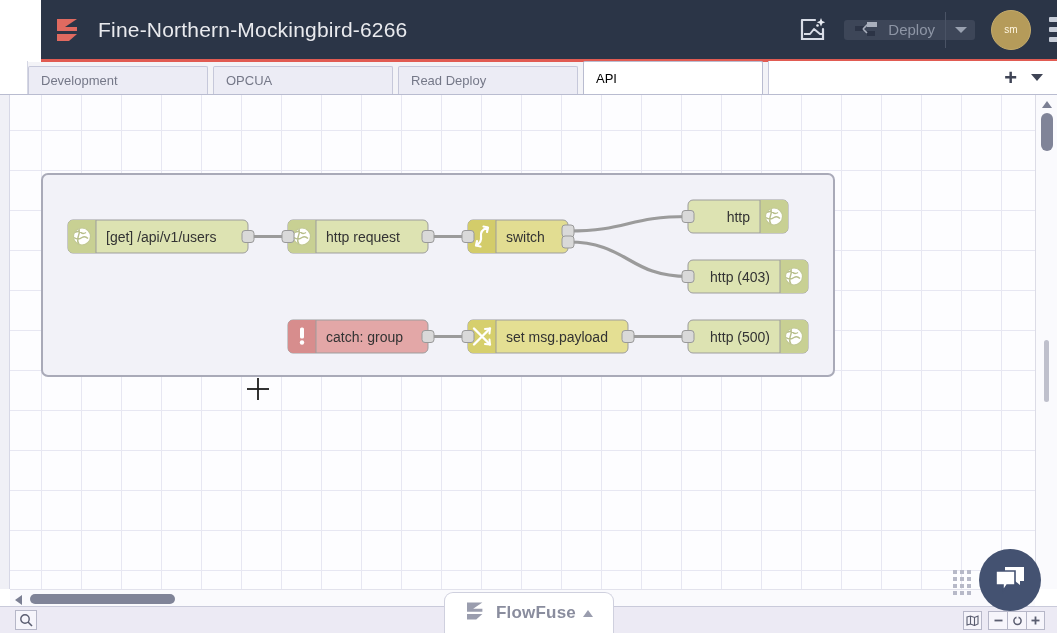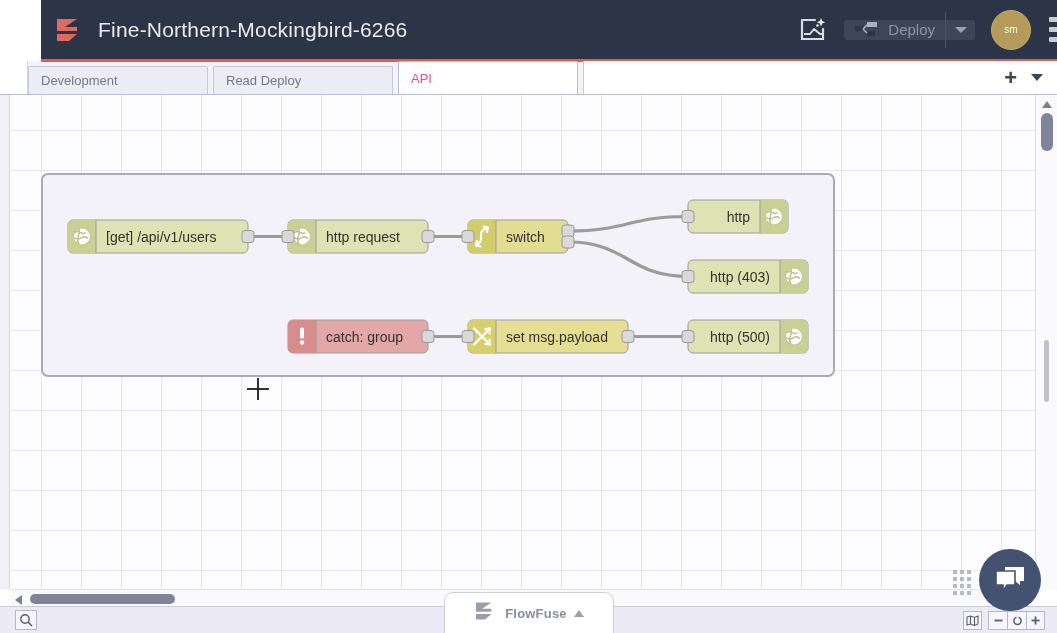--- a/index.html
+++ b/index.html
@@ -76,21 +76,21 @@
   .tab {
     height: 28px; margin-top: 5px;
     background: #ececf5; border: 1px solid #c6c8da; border-bottom: none;
     border-radius: 2px 2px 0 0;
     display: flex; align-items: center;
     color: #757888; font-size: 13px; padding: 0 12px;
     margin-right: 5px; white-space: nowrap; overflow: hidden;
   }
   .tab.w1 { width: 180px; }
   .tab.active {
-    background: #fff; color: #ec4899; border-color: #b9bcd0;
+    background: #fff; color: #000000; border-color: #b9bcd0;
     height: 33px; margin-top: 0; position: relative; z-index: 2;
   }
   .tab-actions {
     flex: 1 1 auto; height: 33px; background: #fff;
     border-left: 1px solid #c6c8da;
     display: flex; align-items: center; justify-content: flex-end;
     gap: 14px; padding-right: 14px; color: #3f4455;
   }
   .plus-ico { font-size: 22px; line-height: 1; font-weight: bold; }
   .chev-ico {
@@ -175,21 +175,21 @@
   .sb-group .sb-btn:last-child { border-right: 1px solid #b6b7c8; }
 
   
   .ff-pill {
     position: absolute; left: 444px; bottom: 0; width: 170px; height: 41px;
     background: #fff; border: 1px solid #cfd0de; border-bottom: none;
     border-radius: 9px 9px 0 0;
     display: flex; align-items: center; justify-content: center; gap: 7px;
     z-index: 5;
   }
-  .ff-pill .ff-name { color: #8a8d9e; font-size: 13px; font-weight: bold; letter-spacing: .2px;}
+  .ff-pill .ff-name { color: #8a8d9e; font-size: 17px; font-weight: bold; letter-spacing: .2px;}
   .ff-chev {
     width: 0; height: 0; border-left: 5px solid transparent;
     border-right: 5px solid transparent; border-bottom: 7px solid #9a9dae;
   }
 
   
   .chat-fab {
     position: absolute; right: 16px; bottom: 22px;
     width: 62px; height: 62px; border-radius: 50%;
     background: #445271; display: flex; align-items: center; justify-content: center;
@@ -247,20 +247,23 @@
       <i></i>
       <i></i>
       <i></i>
     </div>
   </div>
 
   <div class="tabbar">
     <div class="tab-gutter"></div>
     <div class="tab w1">
       <span>Development</span>
+    </div>
+    <div class="tab w1">
+      <span>OPCUA</span>
     </div>
     <div class="tab w1">
       <span>Read Deploy</span>
     </div>
     <div class="tab w1 active">
       <span>API</span>
     </div>
     <div class="tab-actions">
       <span class="plus-ico">+</span>
       <span class="chev-ico"></span>

